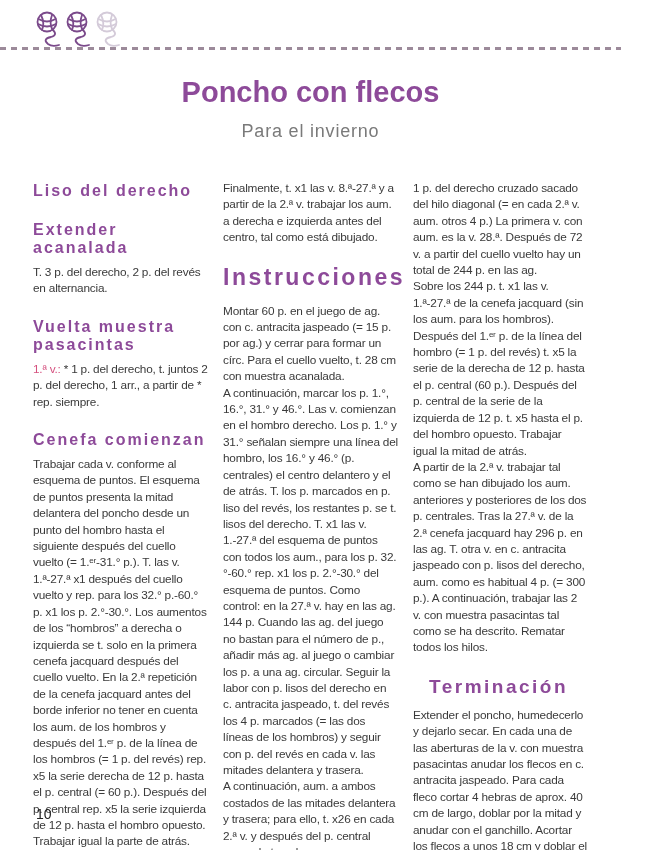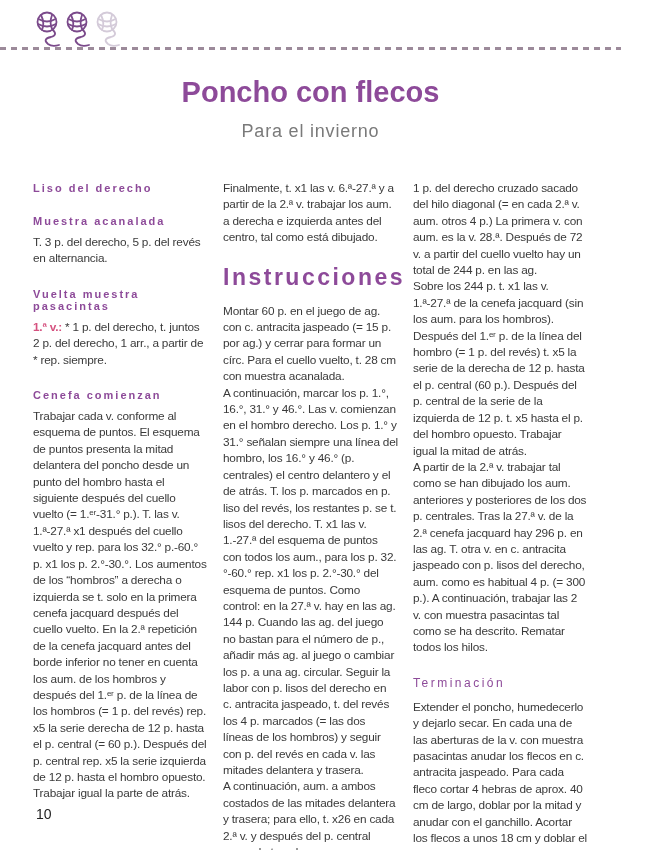--- a/index.html
+++ b/index.html
@@ -64,43 +64,43 @@
   }
   .col { flex: 1; min-width: 0; }
   .col p {
     font-size: 11.8px;
     line-height: 16.4px;
     letter-spacing: -0.2px;
     color: var(--body, #3a3a3a);
   }
   .h-sub {
     color: var(--purple, #8d4a99);
-    font-size: 11px;
+    font-size: 16px;
     font-weight: bold;
     letter-spacing: 2px;
     margin: 21px 0 7px;
   }
   .h-sub.first { margin-top: 2px; }
   .h-main {
     color: var(--purple, #8d4a99);
     font-size: 23px;
     font-weight: bold;
     letter-spacing: 2.5px;
     margin: 18px 0 12px;
   }
   .h-term {
     color: var(--purple, #8d4a99);
-    font-size: 12px;
-    font-weight: normal;
+    font-size: 19px;
+    font-weight: bold;
     letter-spacing: 2.5px;
-    margin: 20px 0 9px;
+    margin: 20px 16px 9px;
   }
   .row-label {
     color: var(--pink, #d5517f);
-    font-weight: bold;
+    font-weight: normal;
     margin-right: 3px;
     margin-top: 8px;
   }
   .page-number {
     position: absolute;
     left: 36px;
     top: 806px;
     font-size: 14px;
     font-weight: normal;
     color: #222222;
@@ -147,32 +147,32 @@
   <div class="dashed-divider"></div>
 
   <h1 class="page-title">Poncho con flecos</h1>
   <h2 class="page-subtitle">Para el invierno</h2>
 
   <main class="columns">
 
     <section class="col">
       <h3 class="h-sub first">Liso del derecho</h3>
 
-      <h3 class="h-sub">Muestra acanalada</h3>
-      <p>T. 3 p. del derecho, 5 p. del revés en alternancia.</p>
+      <h3 class="h-sub">Extender acanalada</h3>
+      <p>T. 3 p. del derecho, 2 p. del revés en alternancia.</p>
 
       <h3 class="h-sub">Vuelta muestra pasacintas</h3>
       <p><span class="row-label">1.ª v.:</span><span>* 1 p. del derecho, t. juntos 2 p. del derecho, 1 arr., a partir de * rep. siempre.</span></p>
 
       <h3 class="h-sub">Cenefa comienzan</h3>
       <p>Trabajar cada v. conforme al esquema de puntos. El esquema de puntos presenta la mitad delantera del poncho desde un punto del hombro hasta el siguiente después del cuello vuelto (= 1.ᵉʳ-31.° p.). T. las v. 1.ª-27.ª x1 después del cuello vuelto y rep. para los 32.° p.-60.° p. x1 los p. 2.°-30.°. Los aumentos de los “hombros” a derecha o izquierda se t. solo en la primera cenefa jacquard después del cuello vuelto. En la 2.ª repetición de la cenefa jacquard antes del borde inferior no tener en cuenta los aum. de los hombros y después del 1.ᵉʳ p. de la línea de los hombros (= 1 p. del revés) rep. x5 la serie derecha de 12 p. hasta el p. central (= 60 p.). Después del p. central rep. x5 la serie izquierda de 12 p. hasta el hombro opuesto. Trabajar igual la parte de atrás.</p>
     </section>
 
     <section class="col">
-      <p>Finalmente, t. x1 las v. 6.ª-27.ª y a partir de la 2.ª v. trabajar los aum. a derecha e izquierda antes del centro, tal como está dibujado.</p>
+      <p>Finalmente, t. x1 las v. 8.ª-27.ª y a partir de la 2.ª v. trabajar los aum. a derecha e izquierda antes del centro, tal como está dibujado.</p>
 
       <h3 class="h-main">Instrucciones</h3>
       <p>Montar 60 p. en el juego de ag. con c. antracita jaspeado (= 15 p. por ag.) y cerrar para formar un círc. Para el cuello vuelto, t. 28 cm con muestra acanalada.</p>
       <p>A continuación, marcar los p. 1.°, 16.°, 31.° y 46.°. Las v. comienzan en el hombro derecho. Los p. 1.° y 31.° señalan siempre una línea del hombro, los 16.° y 46.° (p. centrales) el centro delantero y el de atrás. T. los p. marcados en p. liso del revés, los restantes p. se t. lisos del derecho. T. x1 las v. 1.-27.ª del esquema de puntos con todos los aum., para los p. 32.°-60.° rep. x1 los p. 2.°-30.° del esquema de puntos. Como control: en la 27.ª v. hay en las ag. 144 p. Cuando las ag. del juego no bastan para el número de p., añadir más ag. al juego o cambiar los p. a una ag. circular. Seguir la labor con p. lisos del derecho en c. antracita jaspeado, t. del revés los 4 p. marcados (= las dos líneas de los hombros) y seguir con p. del revés en cada v. las mitades delantera y trasera.</p>
       <p>A continuación, aum. a ambos costados de las mitades delantera y trasera; para ello, t. x26 en cada 2.ª v. y después del p. central marcado t. cada vez</p>
     </section>
 
     <section class="col">
       <p>1 p. del derecho cruzado sacado del hilo diagonal (= en cada 2.ª v. aum. otros 4 p.) La primera v. con aum. es la v. 28.ª. Después de 72 v. a partir del cuello vuelto hay un total de 244 p. en las ag.</p>
       <p>Sobre los 244 p. t. x1 las v. 1.ª-27.ª de la cenefa jacquard (sin los aum. para los hombros). Después del 1.ᵉʳ p. de la línea del hombro (= 1 p. del revés) t. x5 la serie de la derecha de 12 p. hasta el p. central (60 p.). Después del p. central de la serie de la izquierda de 12 p. t. x5 hasta el p. del hombro opuesto. Trabajar igual la mitad de atrás.</p>

